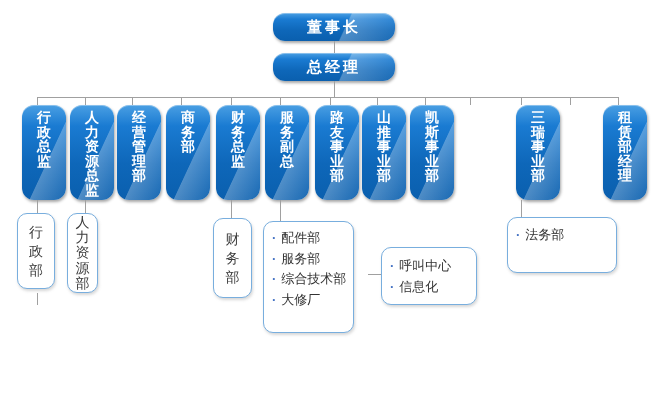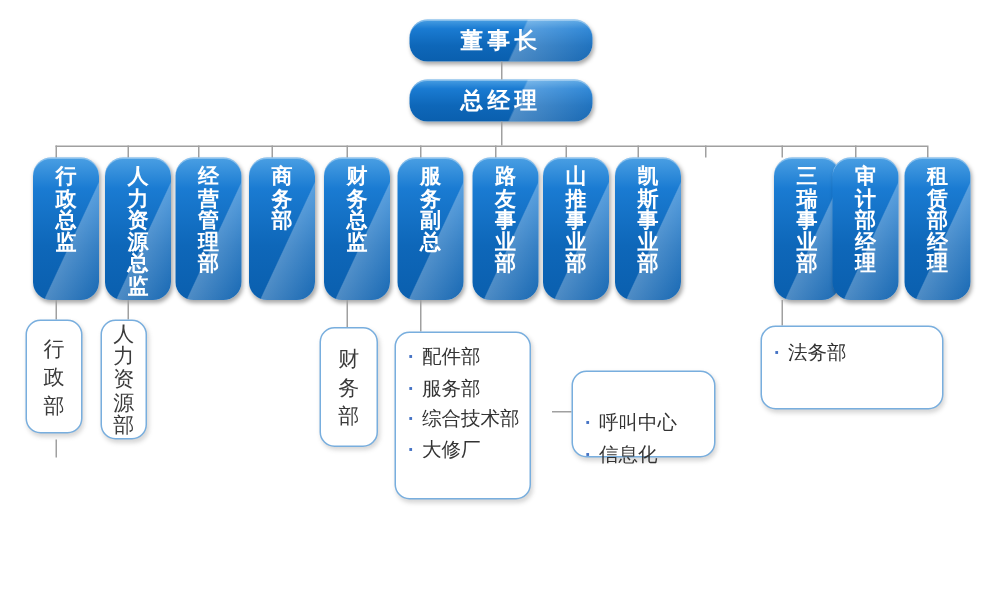--- a/index.html
+++ b/index.html
@@ -151,23 +151,20 @@
     </div>
   <div class="bluebox vcol" style="left:362px;">
       <div class="vtext">山推事业部</div>
     </div>
   <div class="bluebox vcol" style="left:410px;">
       <div class="vtext">凯斯事业部</div>
     </div>
   <div class="bluebox vcol" style="left:506px;margin-left:10px;">
       <div class="vtext">三瑞事业部</div>
     </div>
-  <div class="bluebox vcol" style="left:555px;">
-      <div class="vtext">审计部经理</div>
-    </div>
   <div class="bluebox vcol" style="left:603px;">
       <div class="vtext">租赁部经理</div>
     </div>
 
   <div class="vline" style="left:37px;  top:200px; height:13px;"></div>
   <div class="vline" style="left:37px;  top:293px; height:12px;"></div>
   <div class="vline" style="left:85px;  top:200px; height:13px;"></div>
   <div class="vline" style="left:231px; top:200px; height:18px;"></div>
   <div class="vline" style="left:280px; top:200px; height:21px;"></div>
   <div class="vline" style="left:521px; top:200px; height:17px;"></div>
@@ -185,26 +182,26 @@
 
   <div class="wbox wlist" style="left:263px; top:221px; width:91px; height:112px;">
     <ul>
       <li>配件部</li>
       <li>服务部</li>
       <li>综合技术部</li>
       <li>大修厂</li>
     </ul>
   </div>
 
-  <div class="wbox wlist" style="left:381px; top:247px; width:96px; height:58px; padding-top:24px;">
+  <div class="wbox wlist" style="left:381px; top:247px; width:96px; height:58px; padding-top:8px;">
     <ul>
       <li>呼叫中心</li>
       <li>信息化</li>
     </ul>
   </div>
 
-  <div class="wbox wlist" style="left:507px; top:217px; width:122px; height:56px; padding-top:7px;">
+  <div class="wbox wlist" style="left:507px; top:217px; width:110px; height:56px; padding-top:7px;">
     <ul>
       <li>法务部</li>
     </ul>
   </div>
 
 </div>
 
 </body></html>

